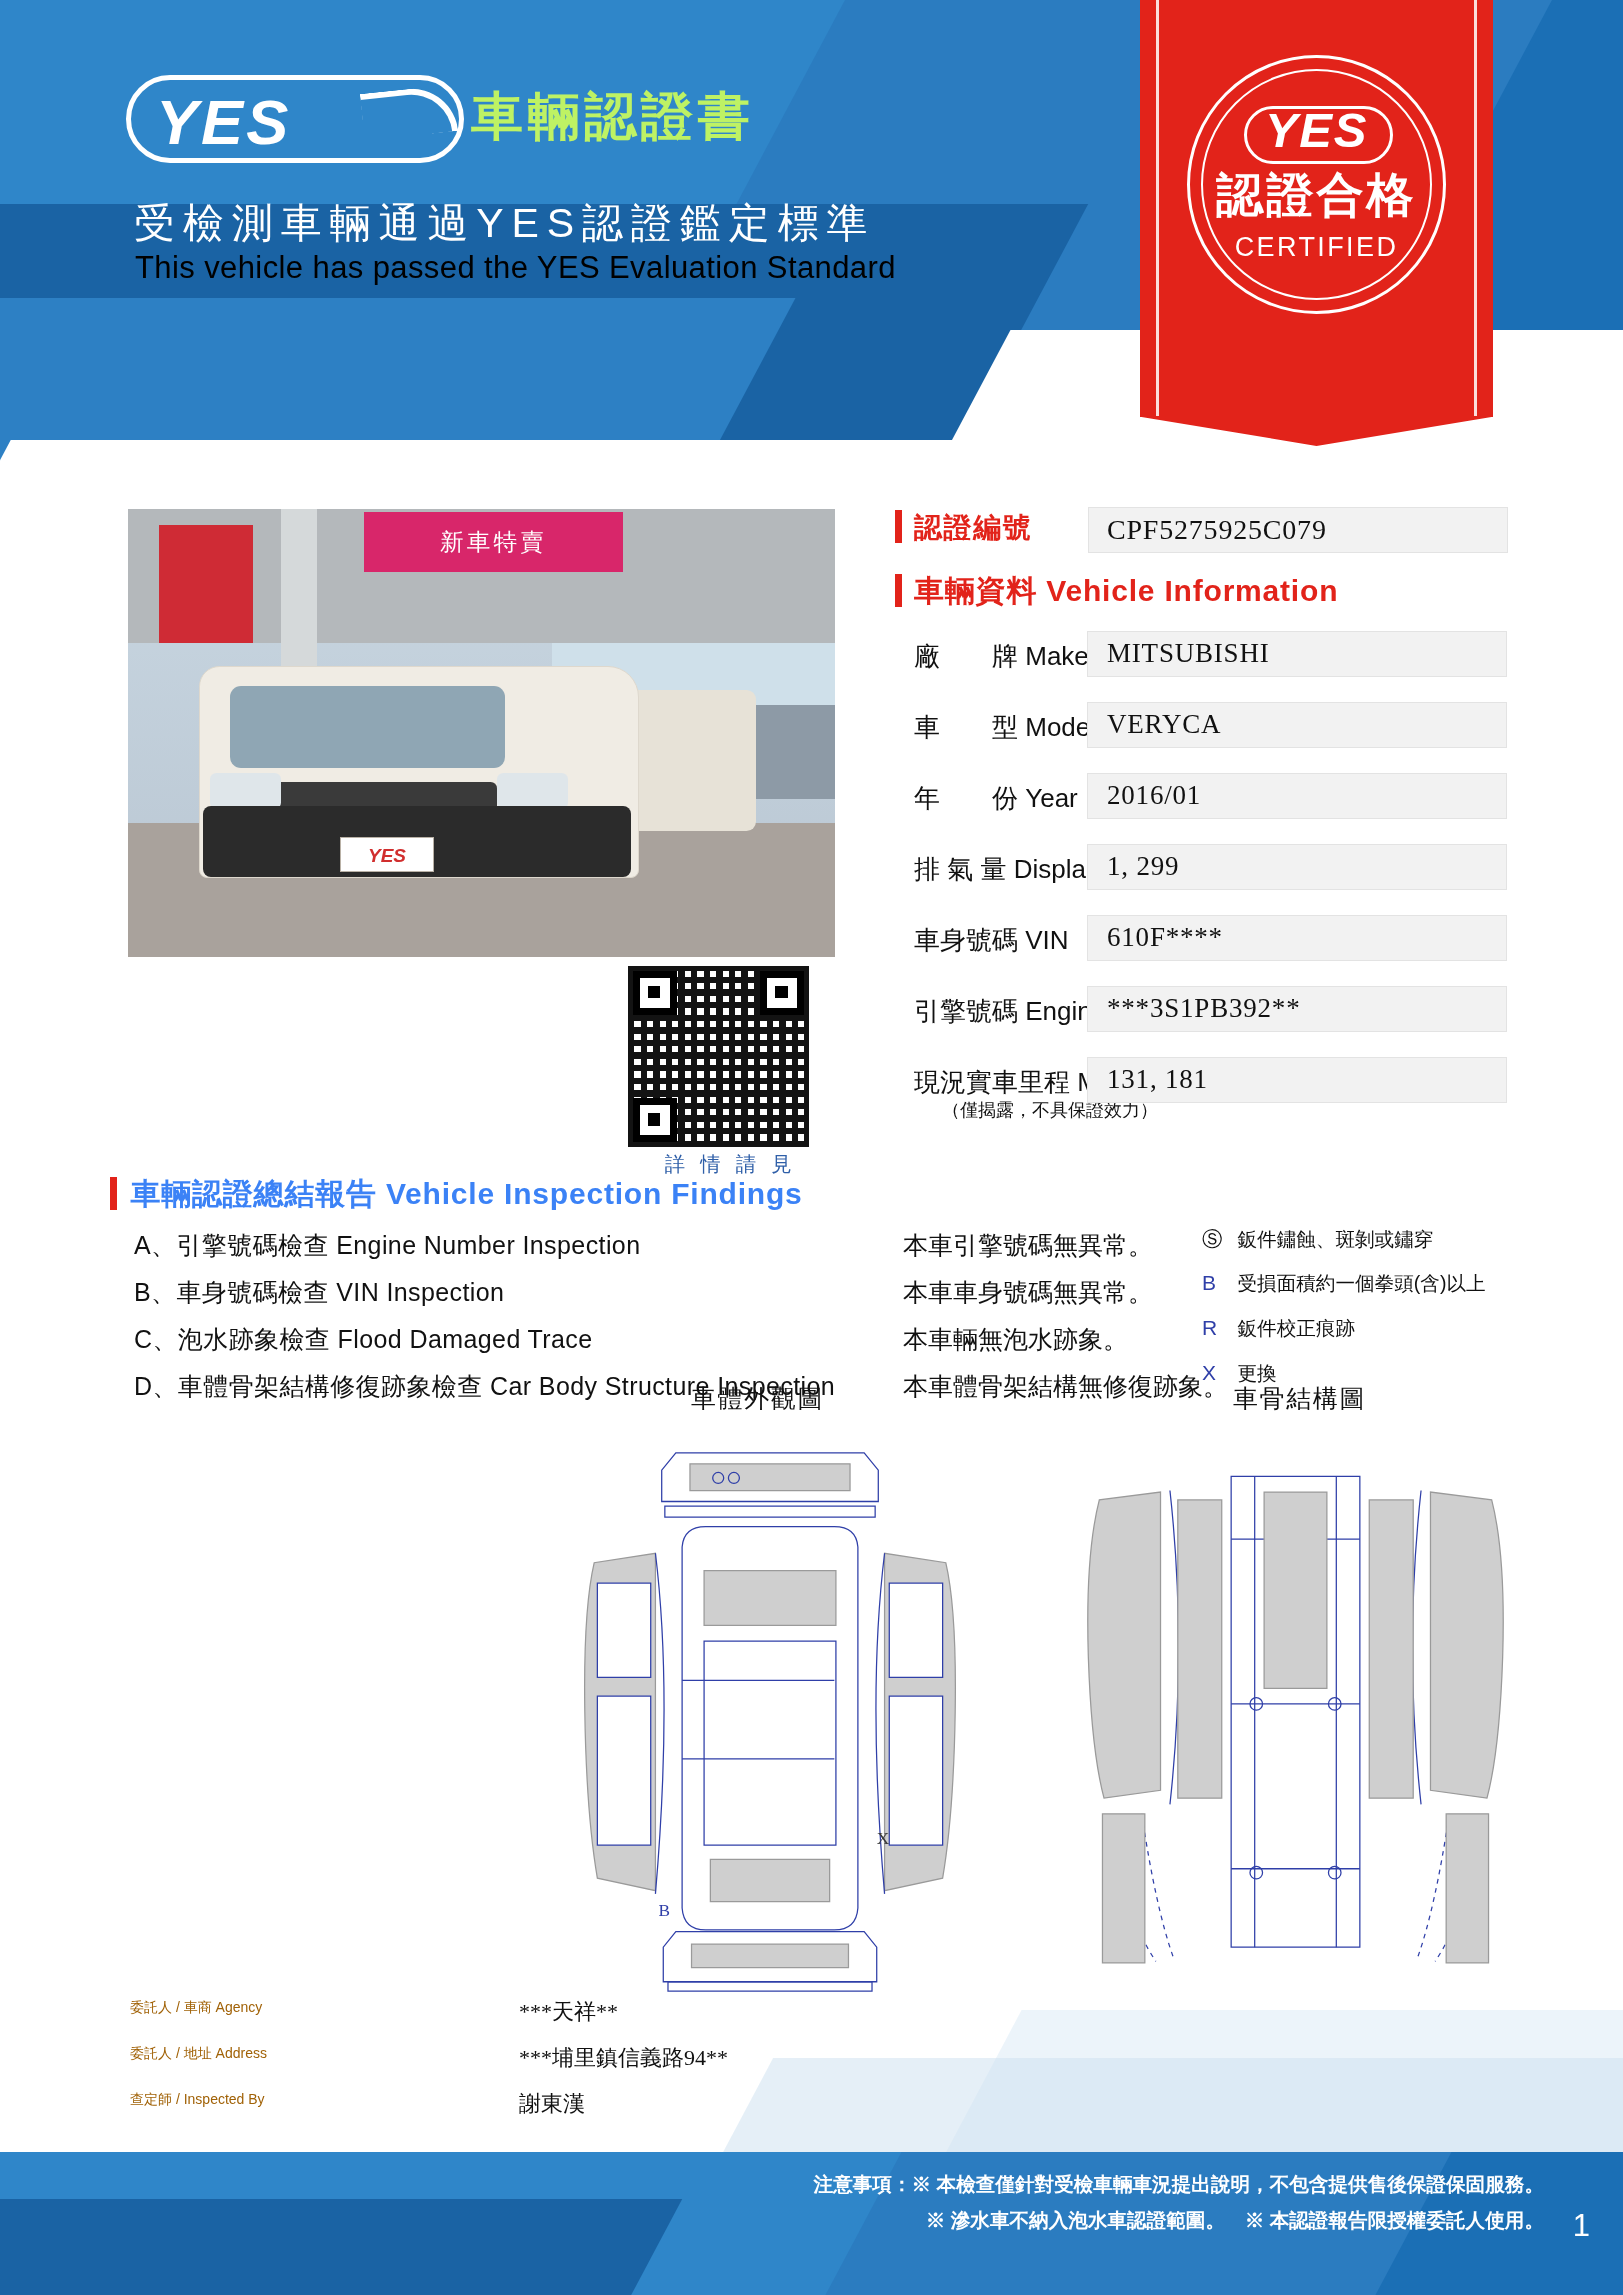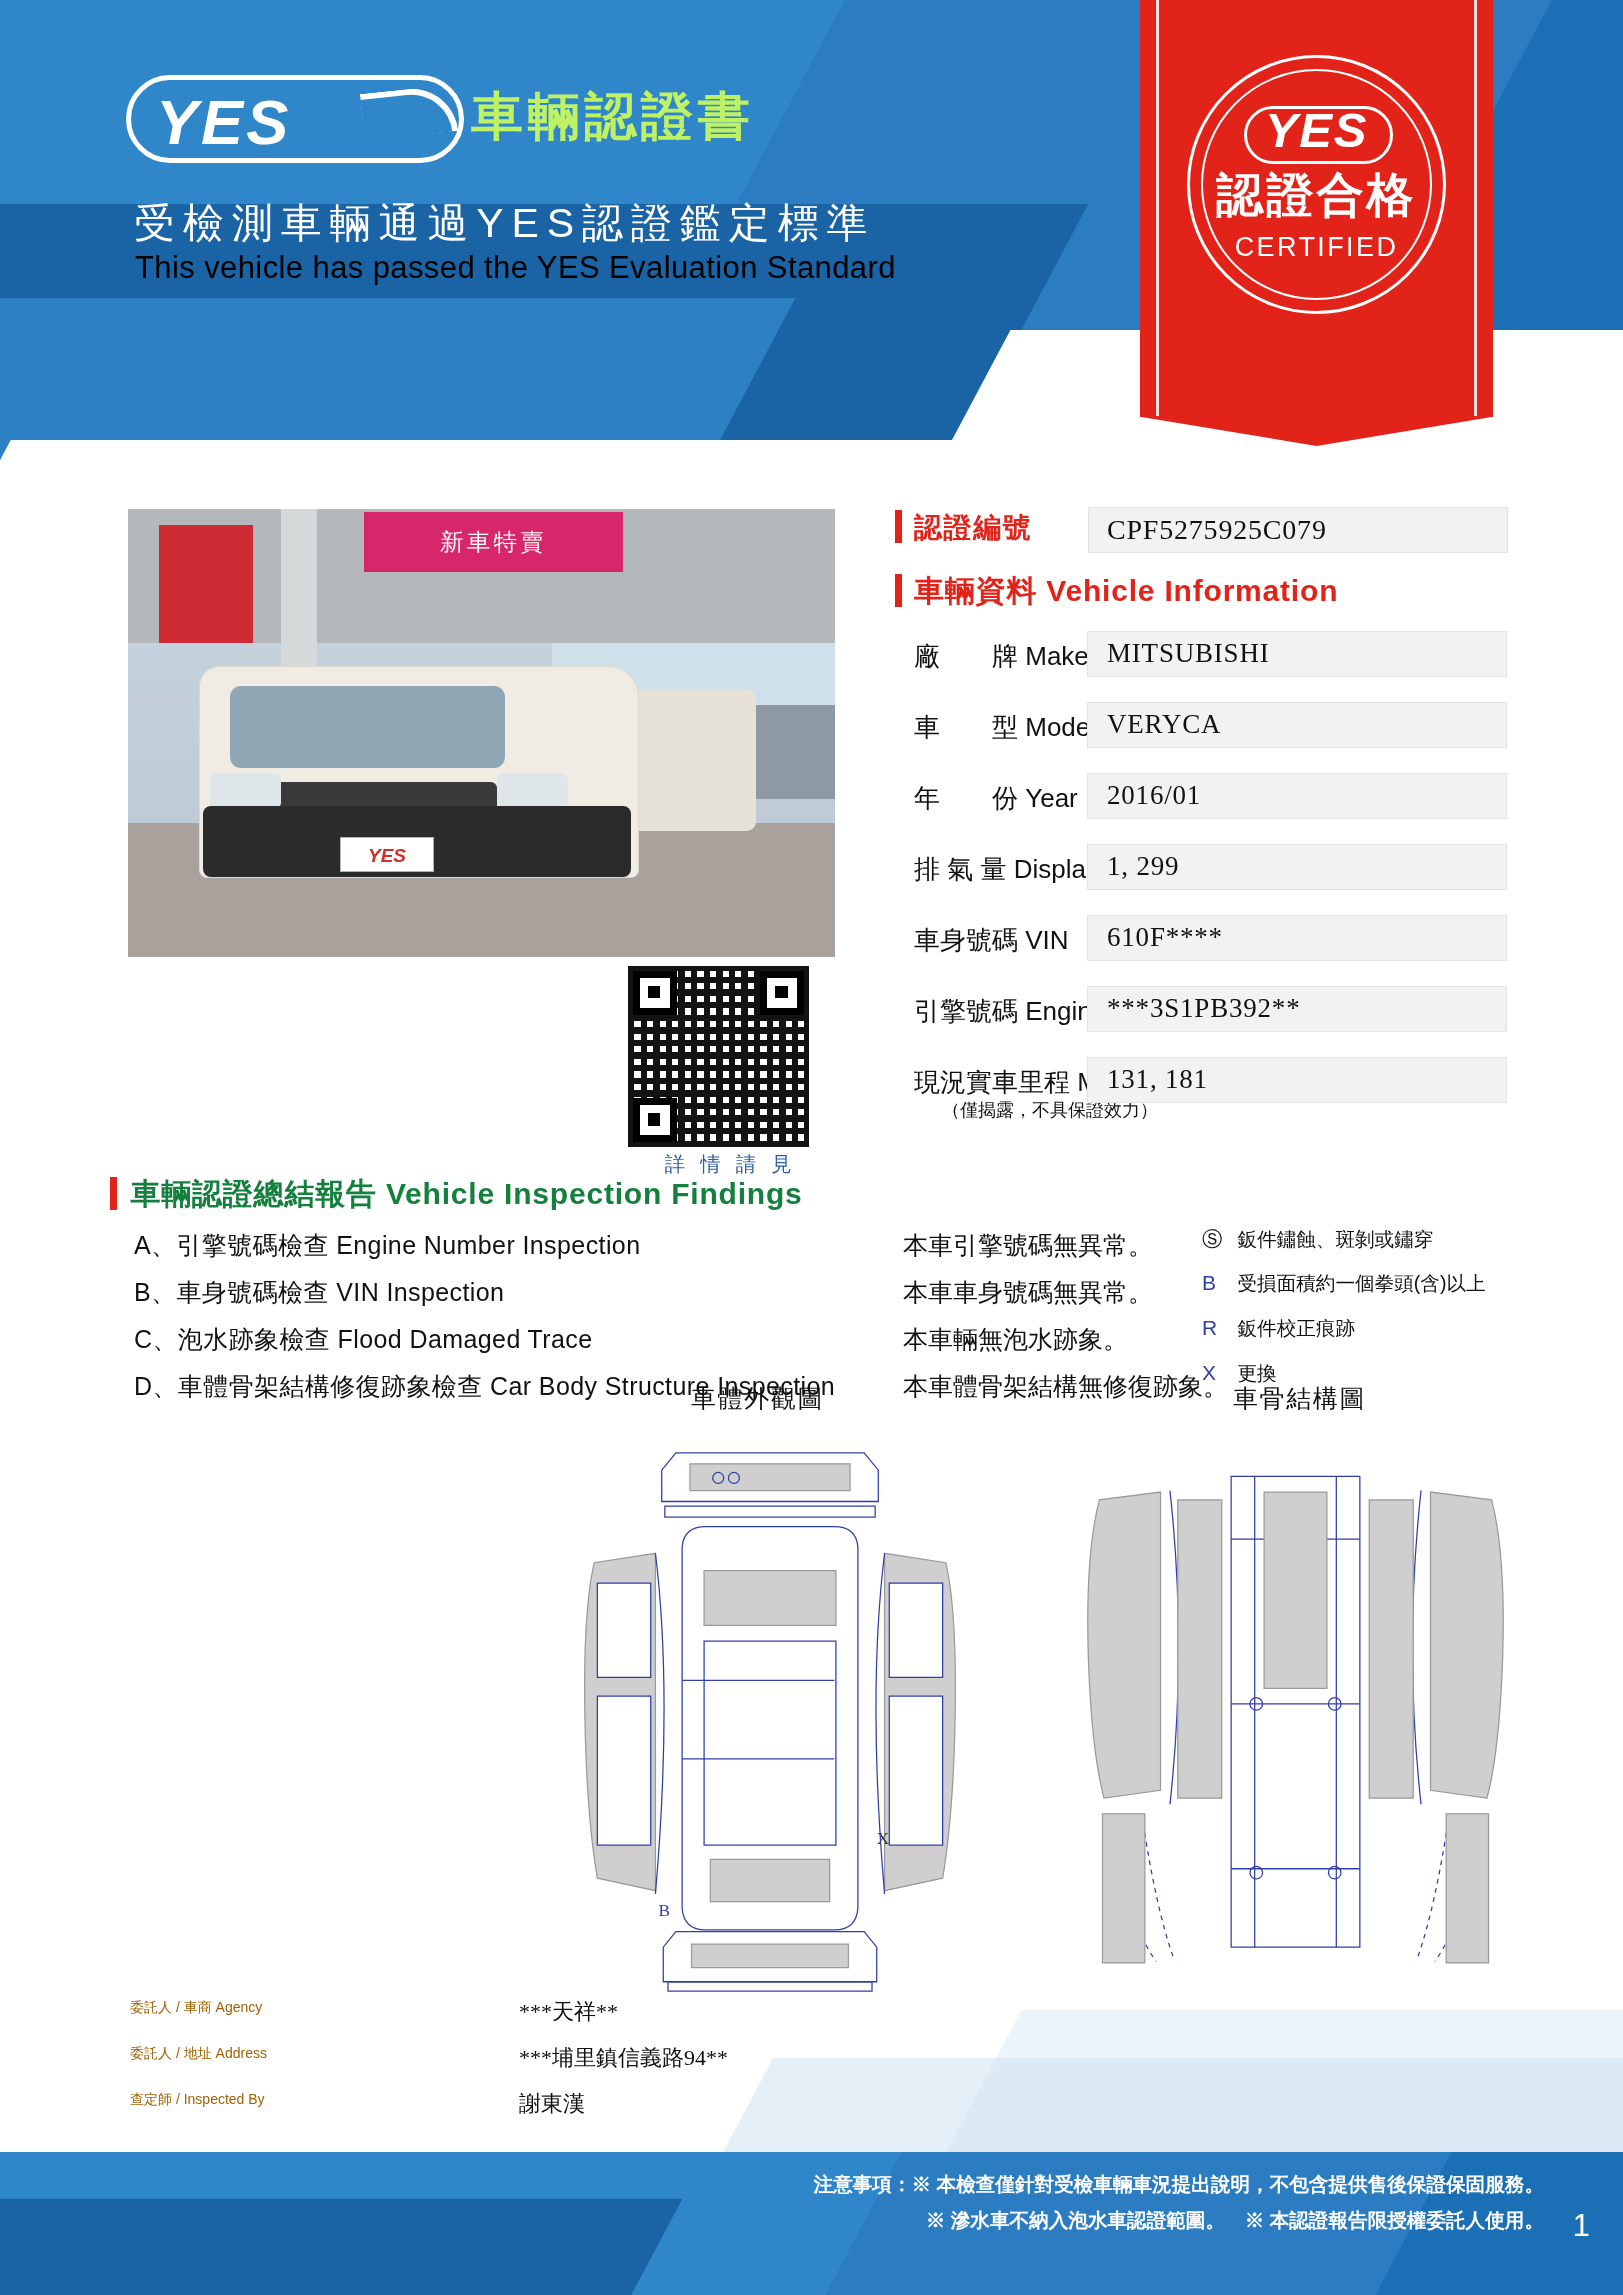--- a/index.html
+++ b/index.html
@@ -242,21 +242,21 @@
   }
   .info-val {
     position:absolute; left:212px; top:10.2px;
     font-family:"Liberation Serif", serif;
     font-size:27px; color:#111; letter-spacing:0.8px;
   }
   
   .findings-title { position:absolute; left:110px; top:1174px; width:785px; }
   .findings-title .txt {
     position:absolute; left:20.4px; top:0;
-    font-size:30px; font-weight:bold; color:#15803d; letter-spacing:0.8px;
+    font-size:30px; font-weight:bold; color:#3b82f6; letter-spacing:0.8px;
   }
   .findings-title .bar { position:absolute; left:0; top:3.1px; width:7px; height:33px; background:#e2231a; }
   .find-list { position:absolute; left:134px; top:1229px; width:746px; }
   .find-item { font-size:25px; color:#111; height:47px; letter-spacing:0.4px; }
   .find-res { position:absolute; left:903px; top:1229px; width:330px; }
   .find-res div { font-size:25px; color:#111; height:47px; }
   .legend { position:absolute; left:1202px; top:1225px; width:377px; }
   .legend-item { height:45px; font-size:19.6px; color:#111; white-space:nowrap; }
   .legend-item .mk {
     display:inline-block; width:30px; color:#2f3fa8; font-size:21px;

